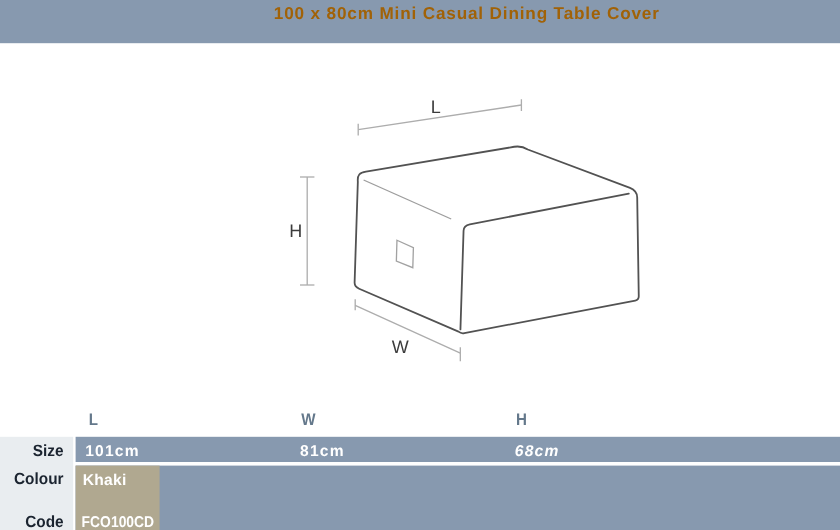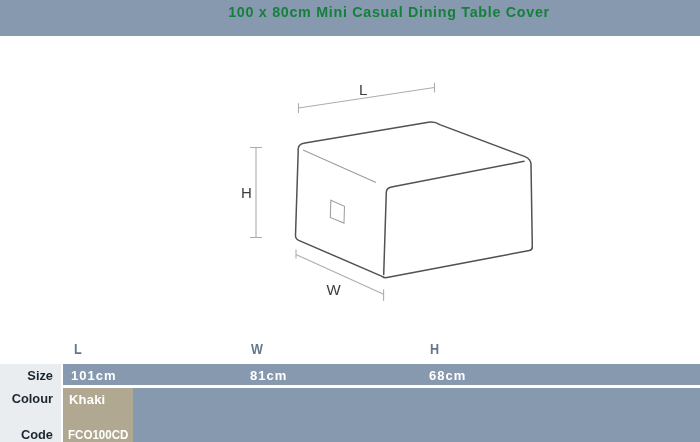--- a/index.html
+++ b/index.html
@@ -1,18 +1,18 @@
 <!DOCTYPE html>
 <html><head>
 <meta charset="utf-8">
 <style>
   html,body{margin:0;padding:0;}
   body{width:700px;height:442px;background:#ffffff;font-family:"Liberation Sans",sans-serif;position:relative;overflow:hidden;}
   .titlebar{position:absolute;left:0;top:0;width:700px;height:36px;background:#8799af;}
-  .titletext{position:absolute;left:0;top:0;width:700px;text-align:center;text-indent:78px;line-height:24px;font-size:14.3px;letter-spacing:0.7px;font-weight:bold;color:#15803d;}
+  .titletext{position:absolute;left:0;top:0;width:700px;text-align:center;text-indent:78px;line-height:24px;font-size:14.3px;letter-spacing:0.7px;font-weight:bold;color:#a16207;}
   .hdr{position:absolute;font-size:14px;font-weight:bold;color:#64788b;transform:scaleX(0.9);transform-origin:0 50%;}
   .lbl{position:absolute;left:0;width:53px;text-align:right;font-size:13.5px;font-weight:bold;color:#1b2430;transform:scaleX(0.95);transform-origin:100% 50%;}
   .val{position:absolute;font-size:13px;font-weight:bold;color:#ffffff;letter-spacing:1px;}
 </style>
 </head>
 <body>
 
 <div class="titlebar"></div>
 
 <div class="titletext">100 x 80cm Mini Casual Dining Table Cover</div>
@@ -81,17 +81,17 @@
 <div class="lbl" style="top:367.5px;">Size</div>
 
 <div class="lbl" style="top:390.5px;">Colour</div>
 
 <div class="lbl" style="top:427px;">Code</div>
 
 <div class="val" style="left:71px;top:368px;">101cm</div>
 
 <div class="val" style="left:250px;top:368px;text-align:center;">81cm</div>
 
-<div class="val" style="left:429px;top:368px;">68cm</div>
+<div class="val" style="left:429px;top:368px;font-style:italic;">68cm</div>
 
 <div class="val" style="left:69px;top:391.5px;letter-spacing:0.2px;">Khaki</div>
 
 <div class="val" style="left:68px;top:426.5px;letter-spacing:0;transform:scaleX(0.89);transform-origin:0 50%;">FCO100CD</div>
 
 </body></html>

